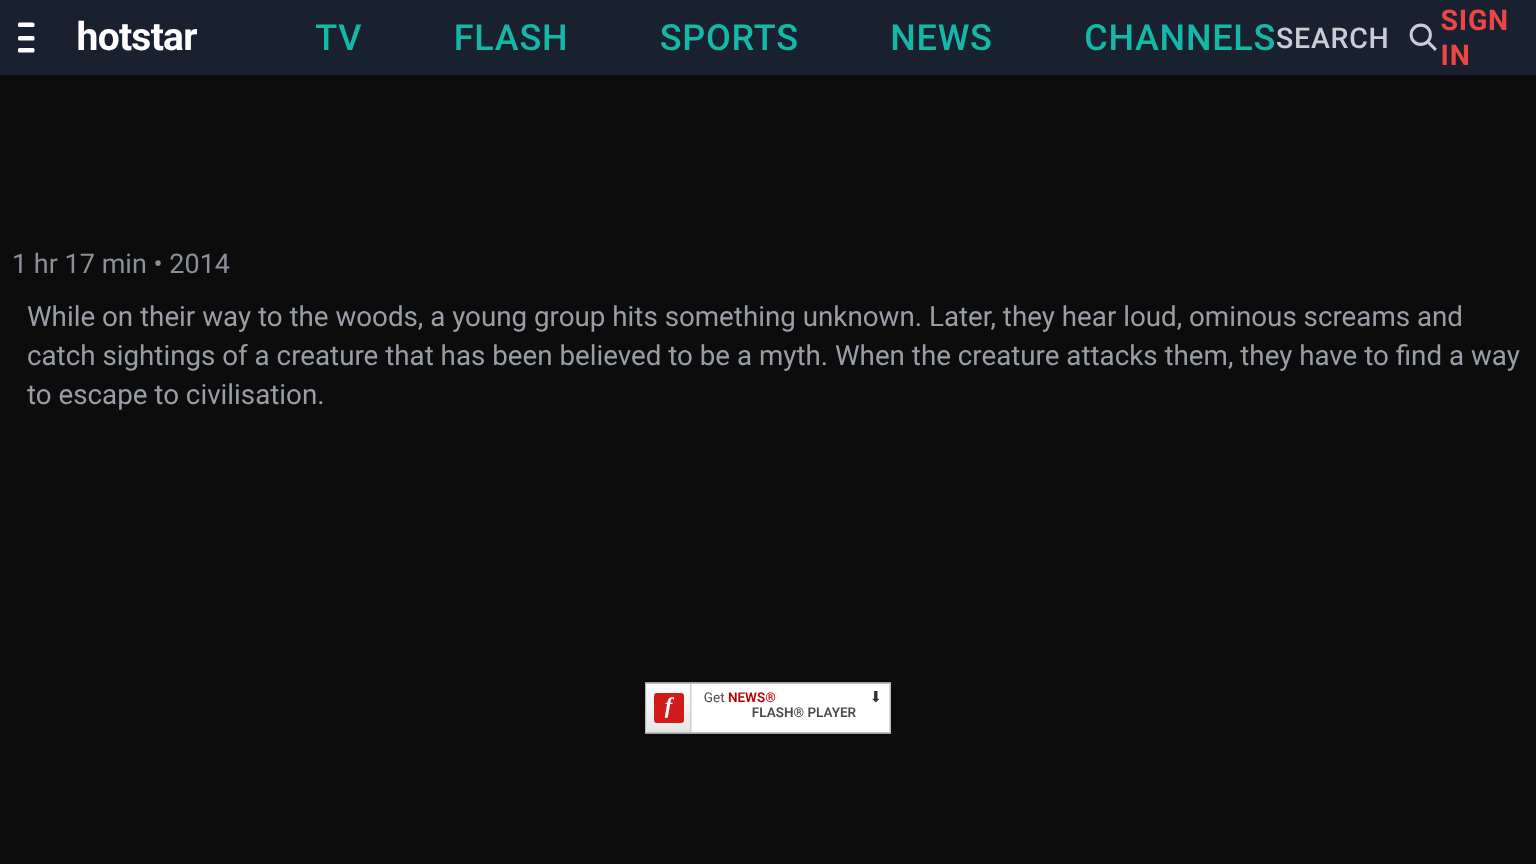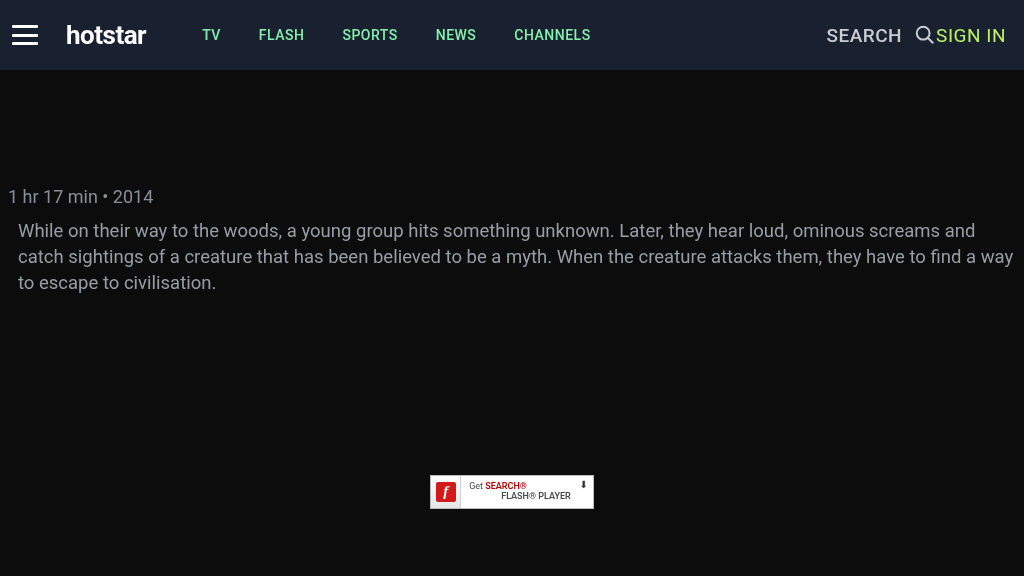--- a/index.html
+++ b/index.html
@@ -10,21 +10,21 @@
     body {
       width: 1024px;
       height: 576px;
       background: #0c0c0c;
       font-family: -apple-system, BlinkMacSystemFont, "Segoe UI", Roboto, Helvetica, Arial, sans-serif;
       color: #fff;
       overflow: hidden;
     }
     .header {
       background: #192130;
-      height: 70px;
+      height: 50px;
       display: flex;
       align-items: center;
       padding: 0 12px;
     }
     .hamburger {
       width: 26px;
       height: 20px;
       display: flex;
       flex-direction: column;
       justify-content: space-between;
@@ -43,25 +43,26 @@
       letter-spacing: -0.5px;
       color: #fff;
       margin-right: 56px;
     }
     .nav {
       display: flex;
       gap: 38px;
       align-items: center;
     }
     .nav-item {
-      color: #86efac;
-      font-size: 14px;
+      color: #14b8a6;
+      font-size: 24px;
       font-weight: 500;
       letter-spacing: 0.5px;
       cursor: pointer;
+      margin-left: 23px;
     }
     .right-nav {
       margin-left: auto;
       display: flex;
       align-items: center;
     }
     .search-group {
       display: flex;
       align-items: center;
       gap: 12px;
@@ -75,23 +76,23 @@
     }
     .search-icon {
       width: 22px;
       height: 22px;
     }
     .search-icon svg {
       width: 100%;
       height: 100%;
     }
     .signin {
-      color: #bef264;
+      color: #ef4444;
       font-size: 19px;
-      font-weight: 400;
+      font-weight: 700;
       letter-spacing: 0.5px;
       cursor: pointer;
       margin-right: 6px;
     }
     .content {
       padding: 0 8px;
     }
     .meta {
       margin-top: 116px;
       color: #8a8f98;
@@ -209,19 +210,19 @@
 <div class="content">
   <div class="meta">1 hr 17 min • 2014</div>
   <div class="description">While on their way to the woods, a young group hits something unknown. Later, they hear loud, ominous screams and catch sightings of a creature that has been believed to be a myth. When the creature attacks them, they have to find a way to escape to civilisation.</div>
 
   <div class="player-area">
     <div class="flash-badge">
       <div class="flash-left">
         <div class="flash-f">f</div>
       </div>
       <div class="flash-text">
-        <div class="line1"><span>Get </span><span class="adobe">SEARCH®</span></div>
+        <div class="line1"><span>Get </span><span class="adobe">NEWS®</span></div>
         <div class="line2">FLASH® PLAYER</div>
       </div>
       <div class="flash-dl">⬇</div>
     </div>
   </div>
 </div>
 
 </body></html>

